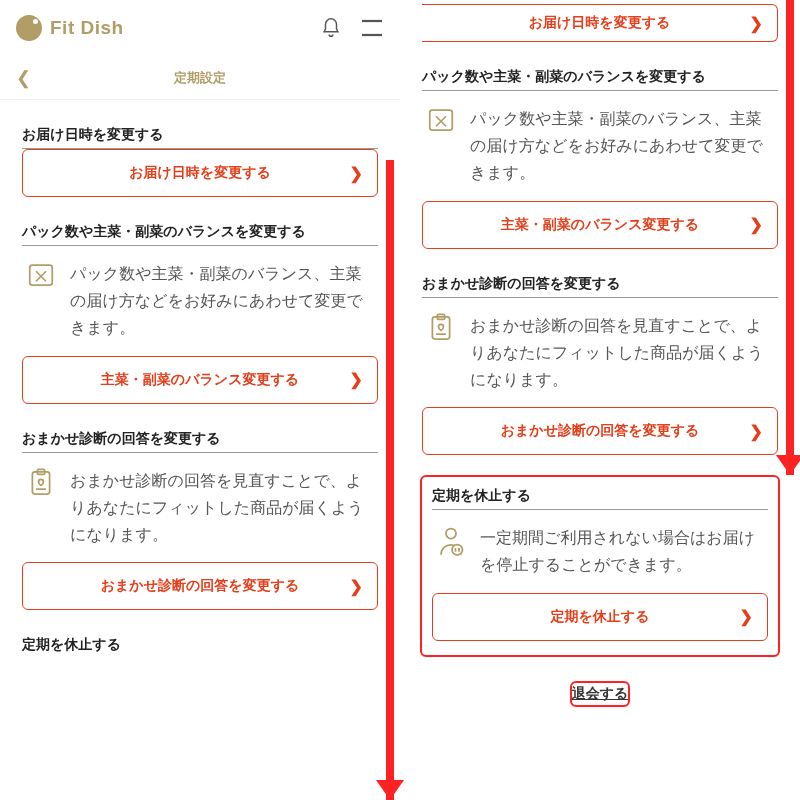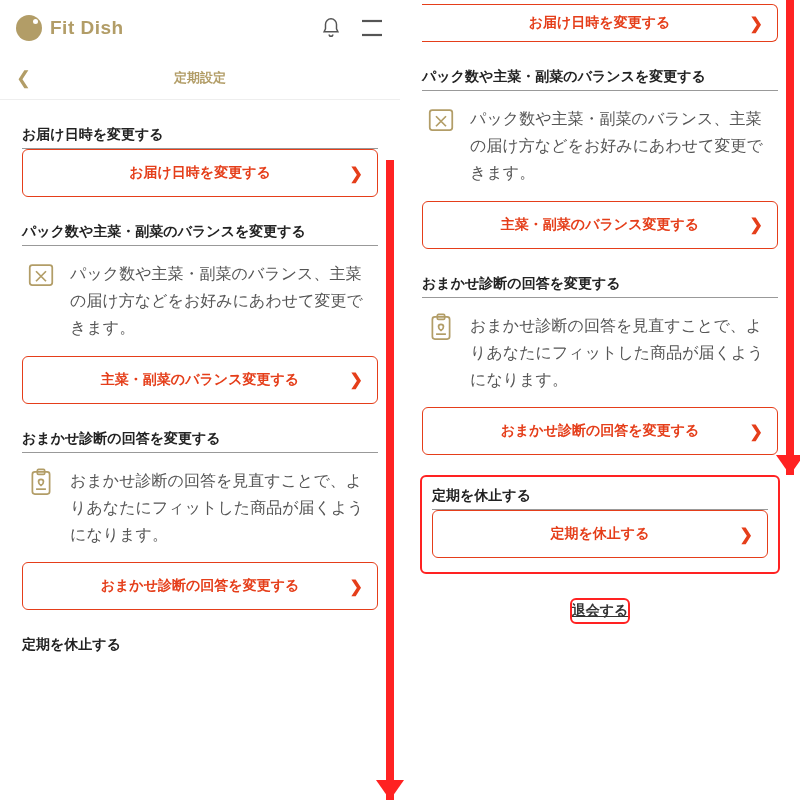--- a/index.html
+++ b/index.html
@@ -165,20 +165,31 @@
         <div class="desc">おまかせ診断の回答を見直すことで、よりあなたにフィットした商品が届くようになります。</div>
       </div>
       <div class="cta">
         <span>おまかせ診断の回答を変更する</span>
         <span class="chev">❯</span>
       </div>
     </div>
 
     <div class="section hl" style="padding:10px 10px 14px;margin-top:22px">
       <div class="sec-title" style="border-bottom:1px solid #999">定期を休止する</div>
+      <div class="desc-row">
+        <div class="icon-box">
+          <svg width="30" height="34" viewBox="0 0 24 26" fill="none" stroke="#b29d67" stroke-width="1.4">
+                <circle cx="12" cy="7" r="4"></circle>
+                <path d="M4 24c0-5 4-8 8-8s8 3 8 8"></path>
+                <circle cx="17" cy="20" r="4.2" fill="#fff"></circle>
+                <path d="M15.6 18.5v3M18.4 18.5v3"></path>
+              </svg>
+        </div>
+        <div class="desc">一定期間ご利用されない場合はお届けを停止することができます。</div>
+      </div>
       <div class="cta">
         <span>定期を休止する</span>
         <span class="chev">❯</span>
       </div>
     </div>
 
     <div class="withdraw hl" style="padding:2px 0">退会する</div>
 
   </div>
 

